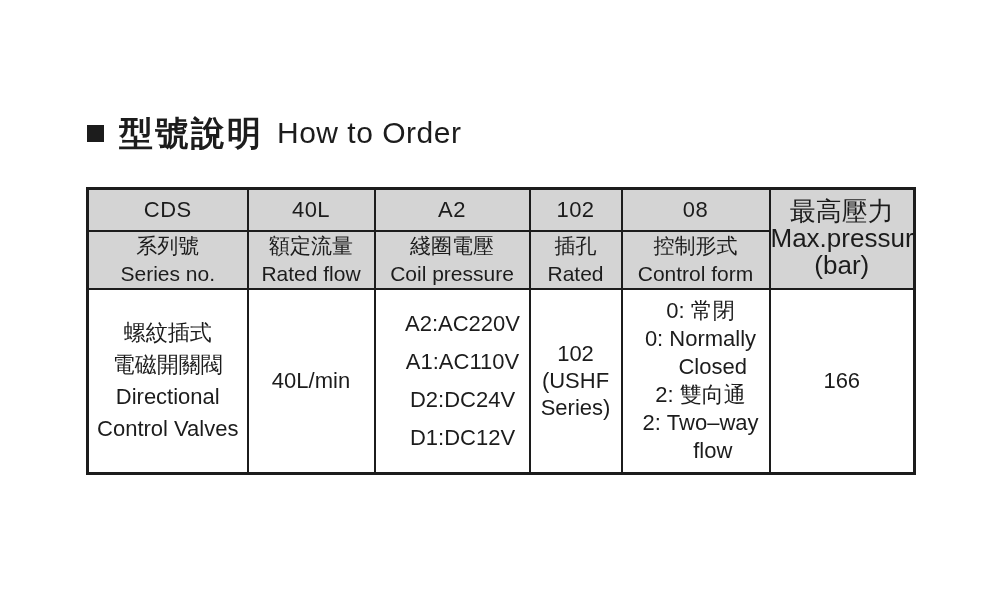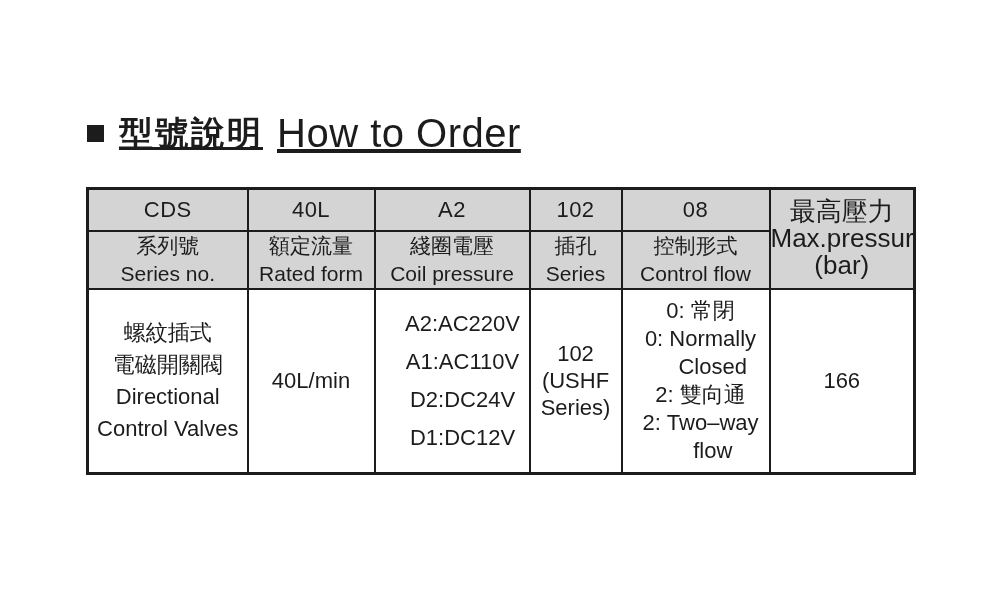--- a/index.html
+++ b/index.html
@@ -8,32 +8,32 @@
     background: #ffffff;
     font-family: "Liberation Sans", "DejaVu Sans", sans-serif;
     color: #1c1c1c;
     overflow: hidden;
   }
   .page { position: relative; width: 1000px; height: 590px; background: #ffffff; }
 
   
   .title-row {
     position: absolute; left: 87px; top: 112px; height: 42px;
-    display: flex; align-items: center; text-decoration: underline;
+    display: flex; align-items: center;
   }
   .title-square {
     width: 17px; height: 17px; background: #1c1c1c;
     display: inline-block; margin-right: 15px; flex: 0 0 auto;
   }
   .title-zh {
     font-size: 34px; font-weight: 600; letter-spacing: 2px;
     line-height: 1;
   }
   .title-en {
-    font-size: 40px; font-weight: 500; margin-left: 14px;
+    font-size: 30px; font-weight: 500; margin-left: 14px;
     letter-spacing: 0.5px; line-height: 1;
   }
 
   
   table.order-table {
     position: absolute; left: 86px; top: 187px;
     width: 827px; height: 288px;
     border-collapse: collapse; table-layout: fixed;
     border: 3px solid #1c1c1c;
   }
@@ -89,27 +89,27 @@
         <th class="hdr code-cell">102</th>
         <th class="hdr code-cell">08</th>
         <th class="hdr maxp-cell" rowspan="2">最高壓力
 Max.pressure
 (bar)</th>
       </tr>
       <tr class="r-label">
         <th class="hdr label-cell">系列號
 Series no.</th>
         <th class="hdr label-cell">額定流量
-Rated form</th>
+Rated flow</th>
         <th class="hdr label-cell">綫圈電壓
 Coil pressure</th>
         <th class="hdr label-cell">插孔
-Series</th>
+Rated</th>
         <th class="hdr label-cell">控制形式
-Control flow</th>
+Control form</th>
       </tr>
       <tr class="r-body">
         <td class="body-cell cell-series">螺紋插式
 電磁開關閥
 Directional
 Control Valves</td>
         <td class="body-cell cell-flow">40L/min</td>
         <td class="body-cell cell-voltage">A2:AC220V
 A1:AC110V
 D2:DC24V

